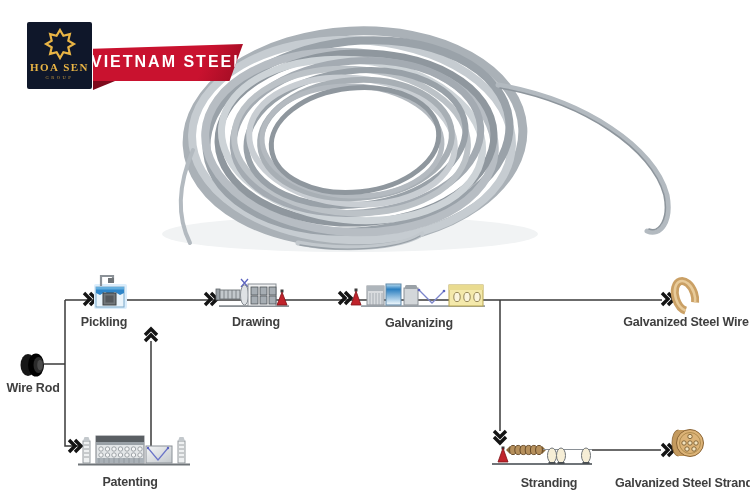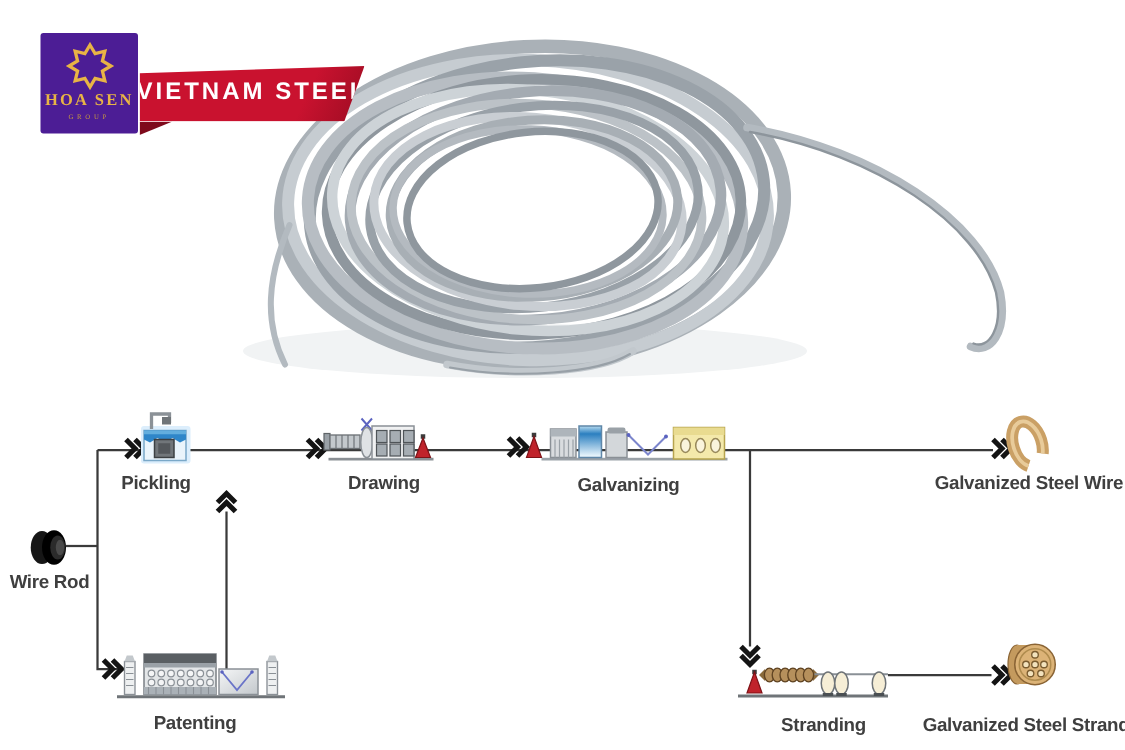--- a/index.html
+++ b/index.html
@@ -3,21 +3,21 @@
 <meta charset="utf-8">
 <style>
   html,body{margin:0;padding:0;}
   body{
     width:750px;height:500px;position:relative;overflow:hidden;
     background:#ffffff;font-family:"Liberation Sans",sans-serif;
   }
   
   .logo-square{
     position:absolute;left:27px;top:22px;width:65px;height:67px;
-    background:#4c1d95;border-radius:2px;z-index:30;
+    background:#0f172a;border-radius:2px;z-index:30;
     display:flex;flex-direction:column;align-items:center;
   }
   .logo-star{margin-top:5px;}
   .logo-title{
     font-family:"Liberation Serif",serif;font-weight:bold;font-size:11px;
     letter-spacing:1.5px;color:#e8b445;line-height:1;margin-top:1px;white-space:nowrap;
   }
   .logo-subtitle{
     font-family:"Liberation Serif",serif;font-size:4.5px;letter-spacing:2.5px;
     color:#c89a3f;line-height:1;margin-top:3px;white-space:nowrap;

